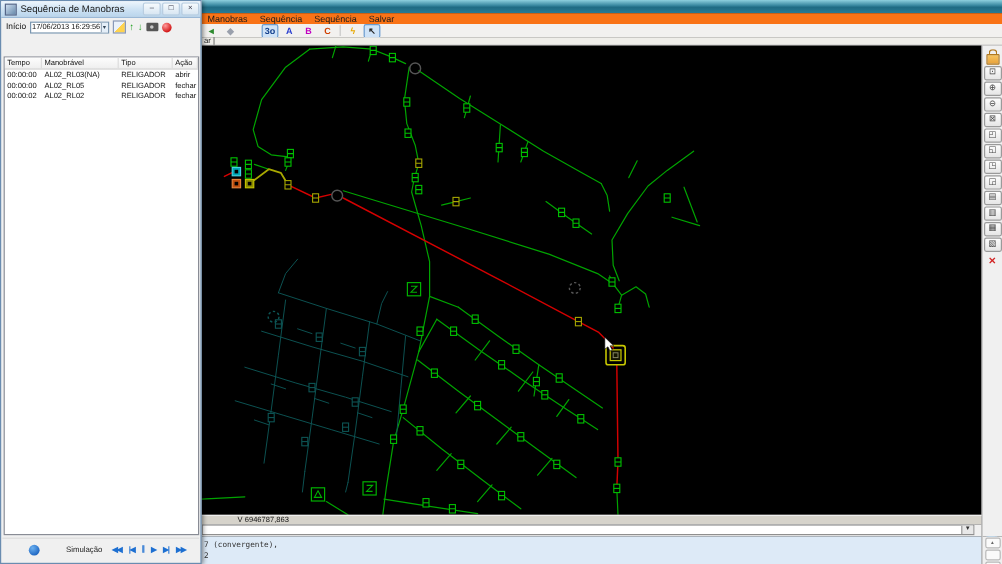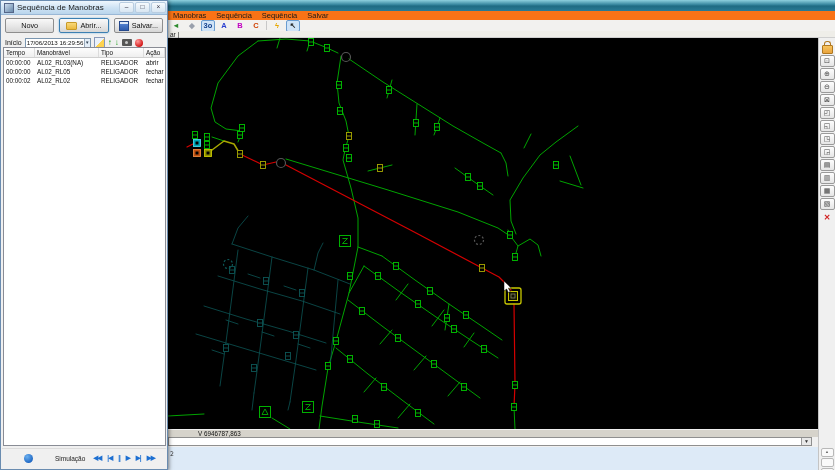--- a/index.html
+++ b/index.html
@@ -101,21 +101,21 @@
   <div class="titlebar"></div>
   <div class="menubar">
       <span class="menu-item">Manobras</span>
       <span class="menu-item">Sequência</span>
       <span class="menu-item">Sequência</span>
       <span class="menu-item">Salvar</span>
     </div>
   <div class="toolbar">
       <span class="tbtn" style="color: rgb(46, 139, 46);">◄</span>
       <span class="tbtn" style="color: rgb(154, 160, 172);">◆</span>
-      <span class="tbtn pressed" style="color: rgb(18, 63, 140);">3o</span>
+      <span class="tbtn pressed" style="color: rgb(18, 63, 140); margin-left: 17px;">3o</span>
       <span class="tbtn" style="color: rgb(42, 63, 208);">A</span>
       <span class="tbtn" style="color: rgb(192, 0, 192);">B</span>
       <span class="tbtn" style="color: rgb(208, 64, 0);">C</span>
       <span class="tsep"></span>
       <span class="tbtn" style="color: rgb(232, 168, 0);">ϟ</span>
       <span class="tbtn pressed" style="color: rgb(34, 34, 34);">↖</span>
     </div>
   <div class="substrip">
     <span>ar |</span>
   </div>
@@ -320,20 +320,21 @@
   </div>
   <div class="inputbar">
     <div class="combo-input">
       <div class="combo-arrow">▼</div>
     </div>
   </div>
   <div class="globe-wrap">
     <div class="globe-icon"></div>
   </div>
   <div class="logpanel" id="logpanel">
+      <div>7 (convergente),</div>
       <div>2</div>
     </div>
   <div class="log-scroll">
     <div class="scr-btn">▲</div>
     <div class="scr-btn"></div>
     <div class="scr-btn">▼</div>
   </div>
 
   <div class="rstrip" id="rstrip">
     <div class="lockwrap">
@@ -355,33 +356,20 @@
       <div class="rclose">✕</div>
     </div>
 
   <div class="dialog">
     <div class="dlg-title">
       <div class="dlg-icon"></div>
       <div class="dlg-title-text">Sequência de Manobras</div>
       <div class="winbtn">–</div>
       <div class="winbtn">□</div>
       <div class="winbtn">×</div>
-    </div>
-    <div class="dlg-buttons">
-      <div class="btn">
-        <span>Novo</span>
-      </div>
-      <div class="btn focused">
-        <span class="folder-icon"></span>
-        <span>Abrir...</span>
-      </div>
-      <div class="btn">
-        <span class="disk-icon"></span>
-        <span>Salvar...</span>
-      </div>
     </div>
     <div class="inicio-row">
       <span>Início</span>
       <div class="date-combo">
         <span class="val">17/06/2013 16:29:56</span>
         <span class="arr">▼</span>
       </div>
       <span class="edit-icon"></span>
       <span class="arr-icon">↑</span>
       <span class="arr-icon">↓</span>

